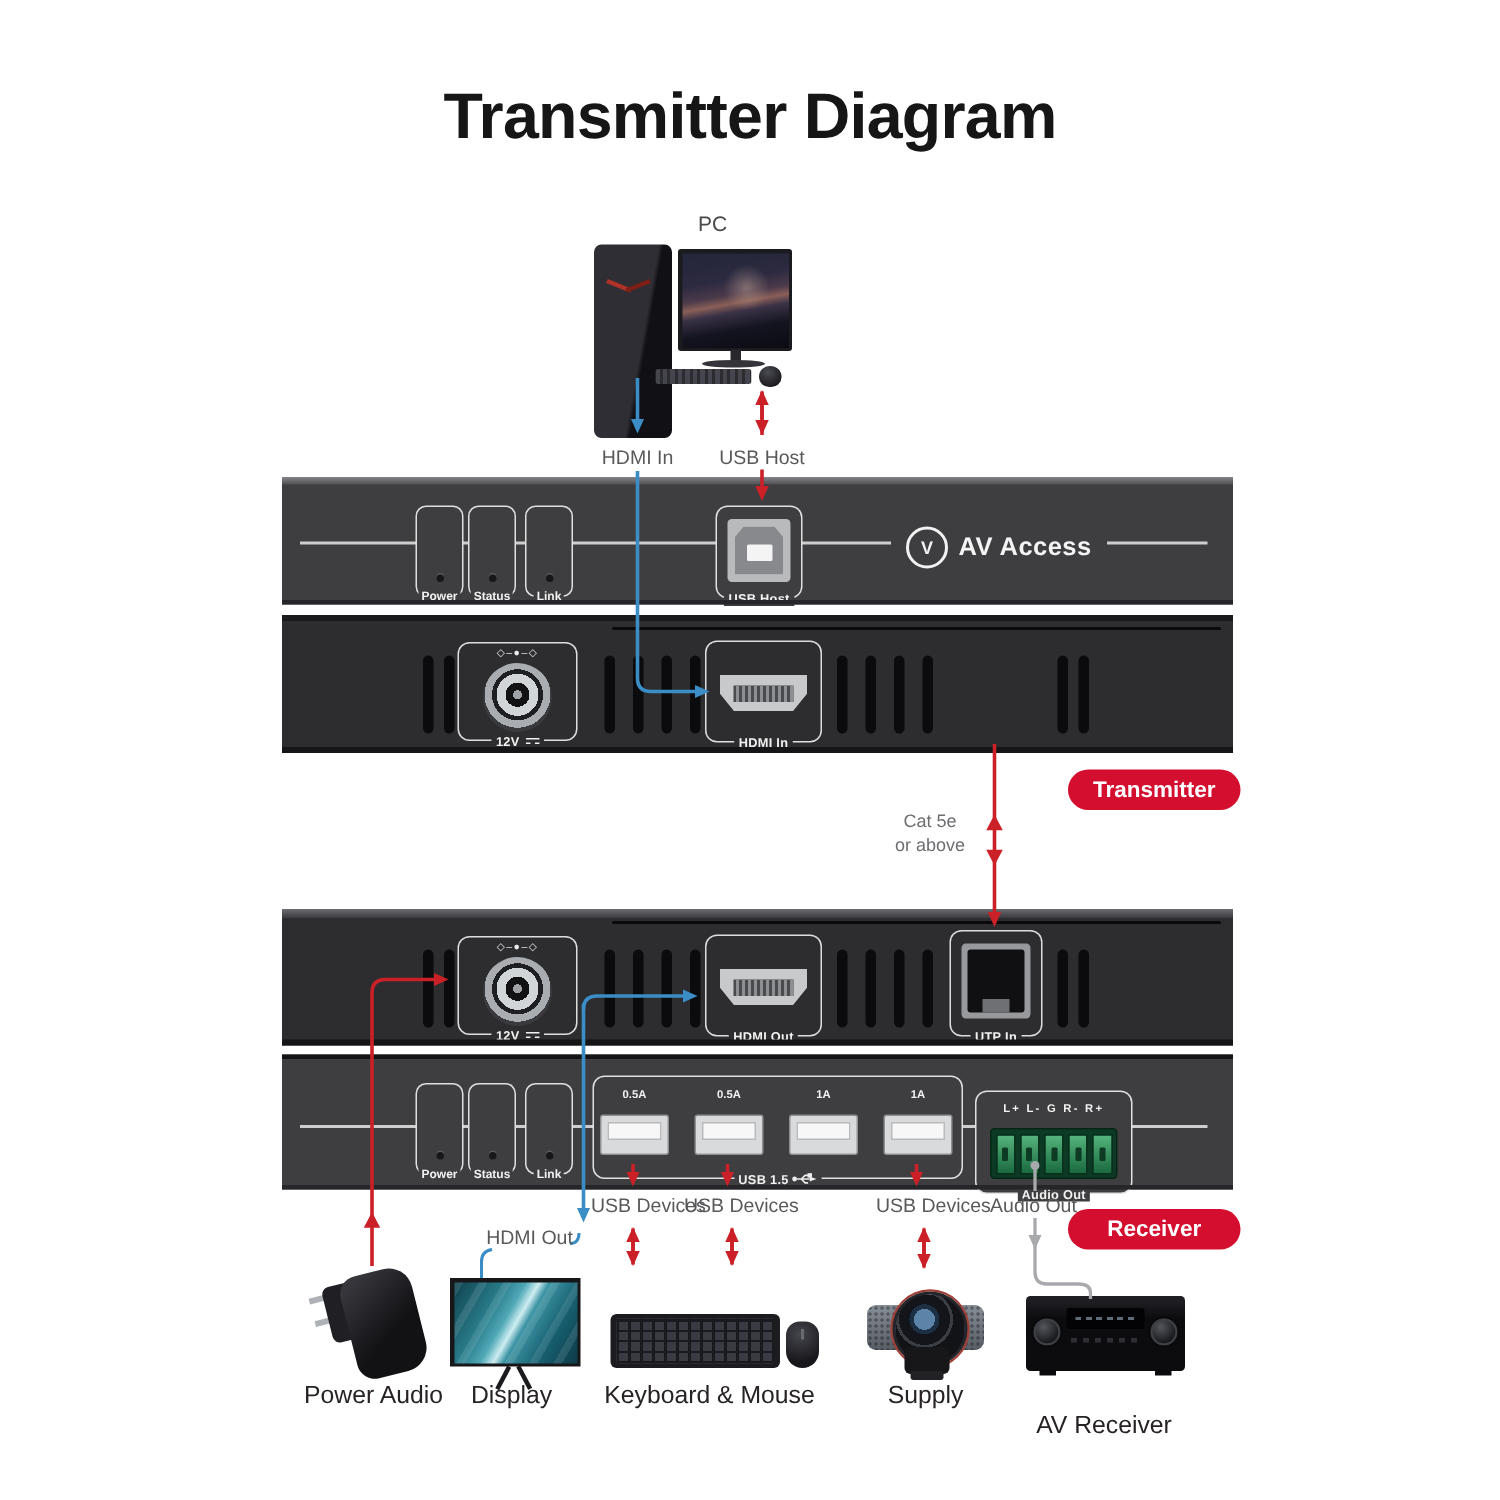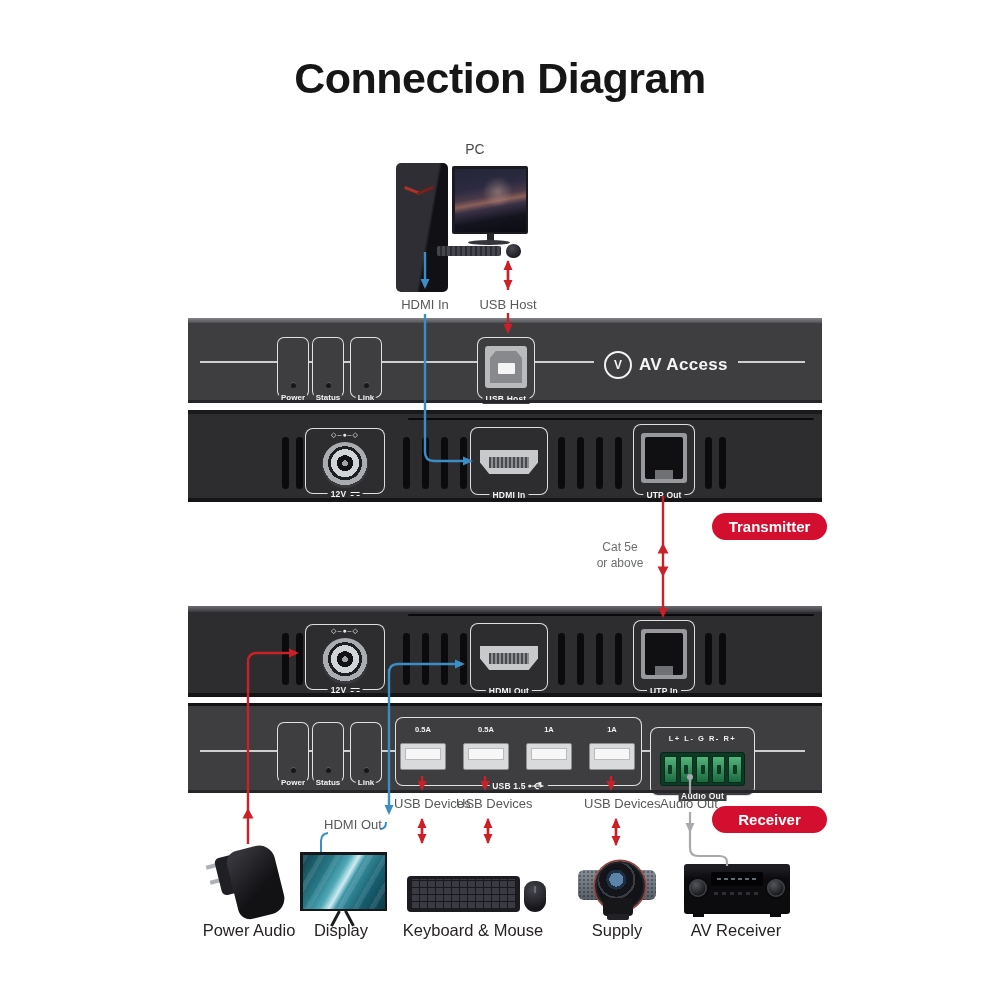--- a/index.html
+++ b/index.html
@@ -180,21 +180,21 @@
        background:repeating-linear-gradient(90deg,#2e2e34 0 4px,transparent 4px 8px);}
 
   .dev-label{position:absolute;top:921px;font-size:16.5px;color:#272324;font-weight:500;
        text-align:center;white-space:nowrap;}
 </style>
 </head>
 <body>
 
 <div id="canvas">
 
-  <div class="title">Connection Diagram</div>
+  <div class="title">Transmitter Diagram</div>
 
   <div class="pc-label">PC</div>
   <div class="tower">
     <div class="tower-accent"></div>
   </div>
   <div class="pc-monitor">
     <div class="pc-screen"></div>
   </div>
   <div class="pc-stand"></div>
   <div class="pc-base"></div>
@@ -251,27 +251,20 @@
             <i></i>
           </span>
       </div>
     </div>
     <div class="obox" style="left:282px;top:17px;width:76px;height:66px;">
       <div class="hdmi-conn">
           <div class="hdmi-slot"></div>
         </div>
       <div class="port-label">HDMI In</div>
     </div>
-    <div class="obox" style="left:445px;top:14px;width:60px;height:69px;">
-      <div class="rj45">
-        <div class="rj45-in"></div>
-        <div class="rj45-notch"></div>
-      </div>
-      <div class="port-label">UTP Out</div>
-    </div>
   </div>
 
   <div class="badge" id="badge-tx">Transmitter</div>
   <div class="cat5e">
     <span>Cat 5e</span><br>
     <span>or above</span>
   </div>
 
   <div class="panel rear" id="rx-rear">
     <div class="groove"></div>
@@ -391,21 +384,21 @@
     <div class="avr-display"></div>
     <div class="knob knob-l"></div>
     <div class="knob knob-r"></div>
     <div class="avr-btns"></div>
   </div>
 
   <div class="dev-label" style="left:196px;width:106px;">Power Audio</div>
   <div class="dev-label" style="left:302px;width:78px;">Display</div>
   <div class="dev-label" style="left:400px;width:146px;">Keyboard &amp; Mouse</div>
   <div class="dev-label" style="left:578px;width:78px;">Supply</div>
-  <div class="dev-label" style="left:684px;width:104px;">AV Receiver</div>
+  <div class="dev-label" style="left:684px;width:104px;margin-top:20px;">AV Receiver</div>
 
   <svg id="wires" width="1000" height="1000" viewBox="0 0 1000 1000">
     <defs>
       <marker id="ab" markerUnits="userSpaceOnUse" markerWidth="12" markerHeight="12" refX="7" refY="5" orient="auto">
         <path d="M0,0.5 L10,5 L0,9.5 z" fill="#3a8dc5"></path>
       </marker>
       <marker id="ar" markerUnits="userSpaceOnUse" markerWidth="12" markerHeight="12" refX="7" refY="5" orient="auto">
         <path d="M0,0.5 L10,5 L0,9.5 z" fill="#cb2027"></path>
       </marker>
       <marker id="ag" markerUnits="userSpaceOnUse" markerWidth="12" markerHeight="12" refX="7" refY="5" orient="auto">

